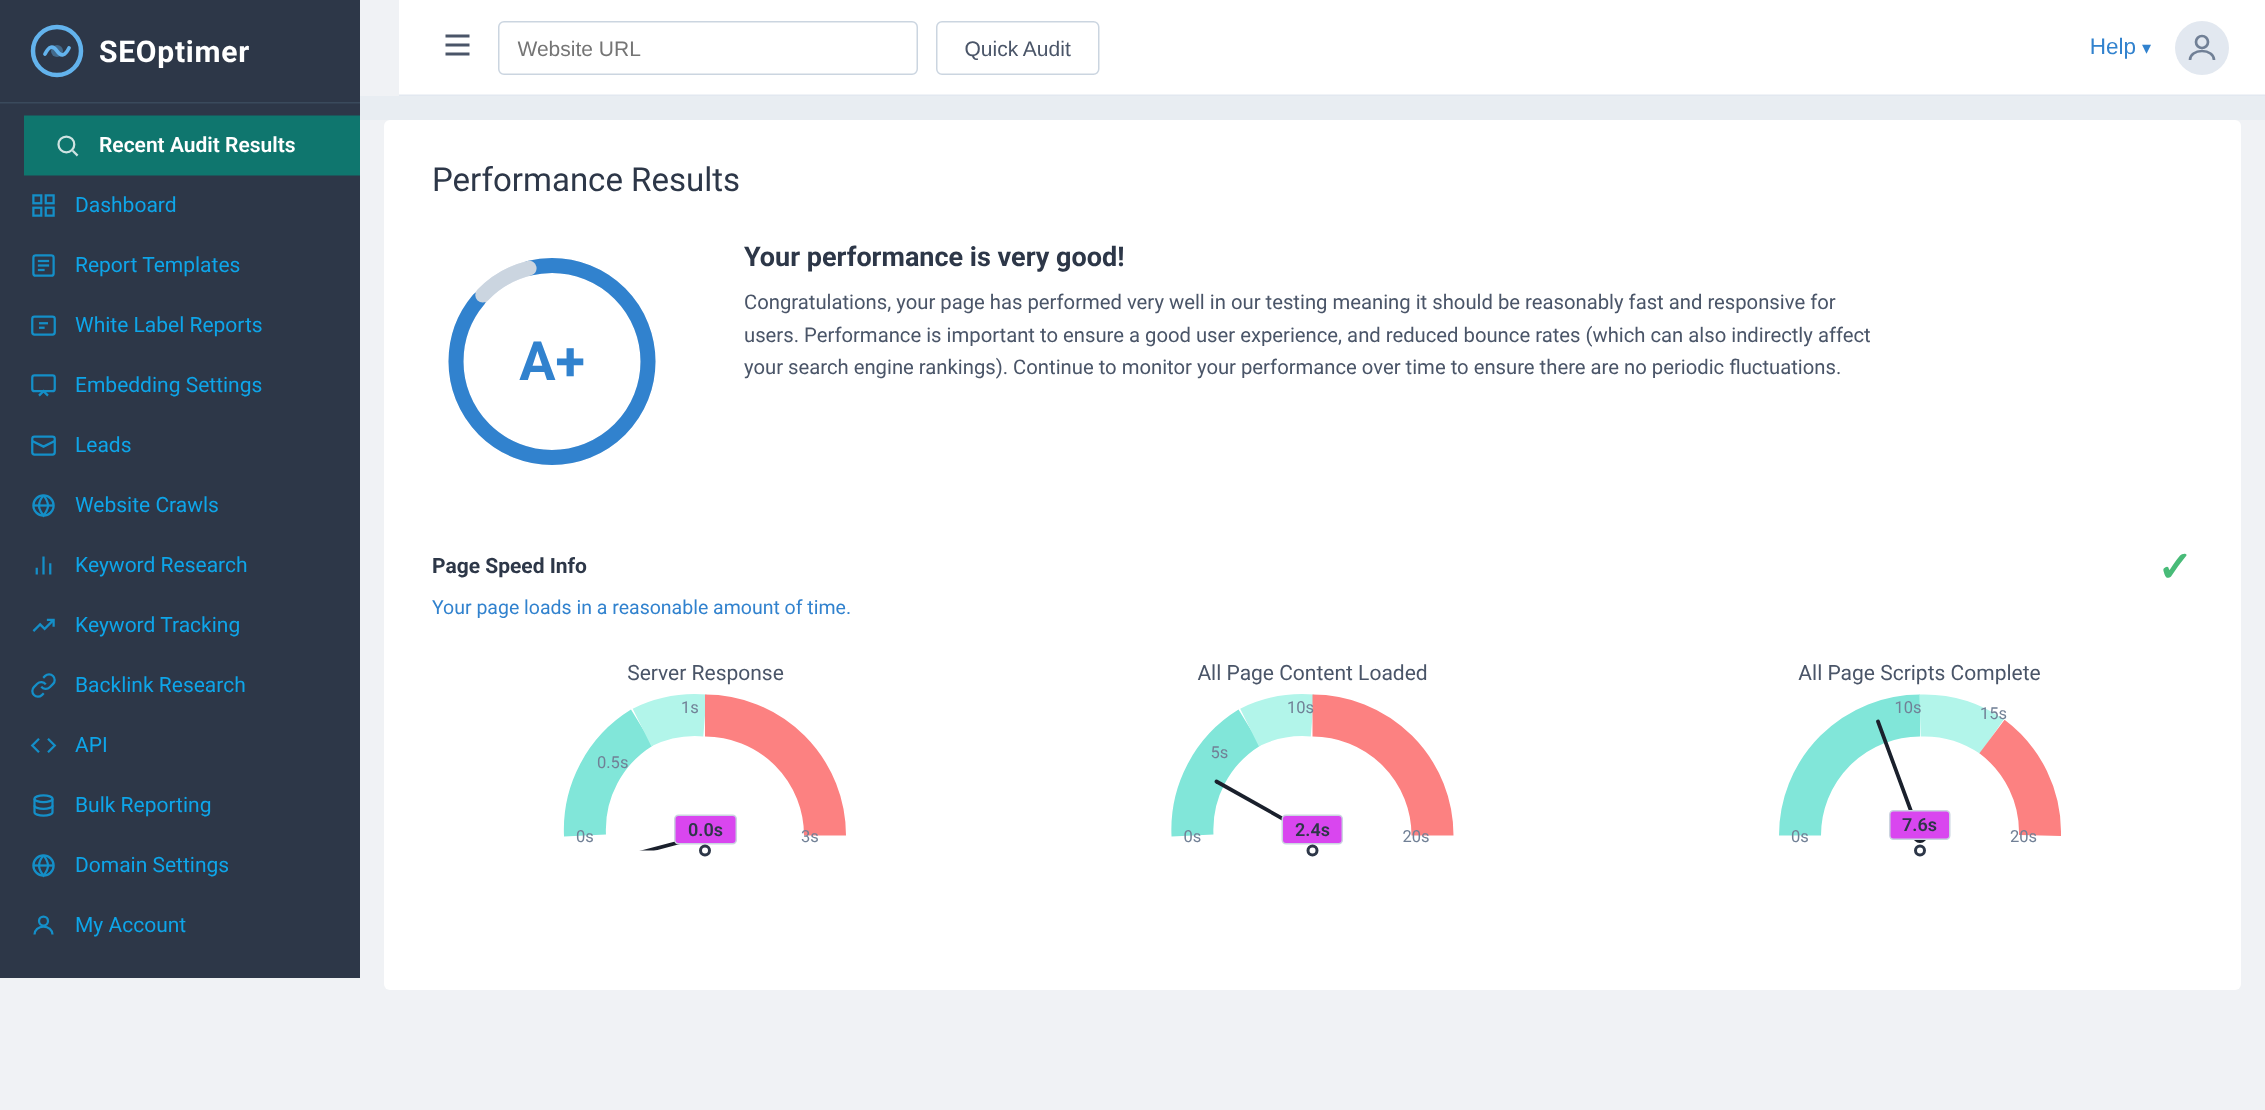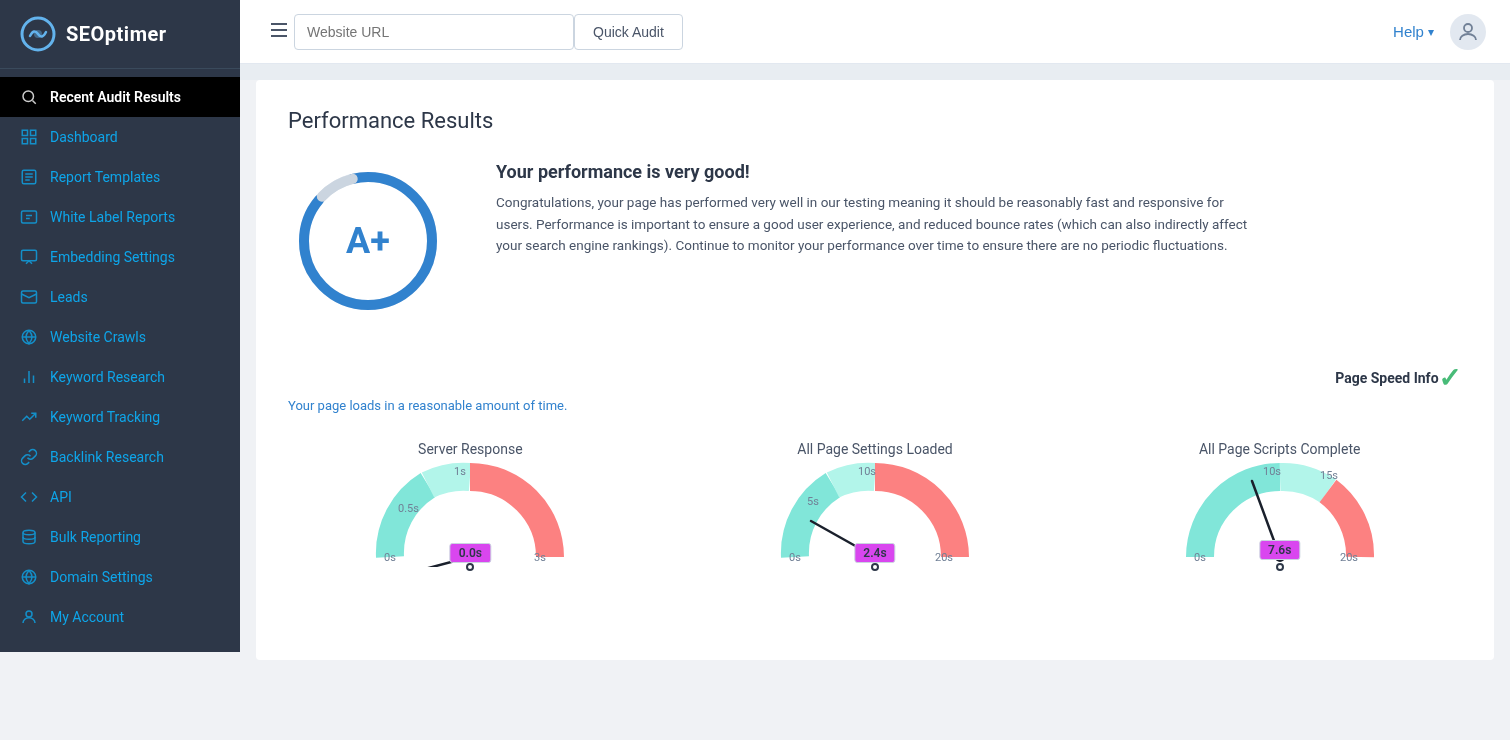--- a/index.html
+++ b/index.html
@@ -40,21 +40,21 @@
     }
     .sidebar-item {
       display: flex;
       align-items: center;
       padding: 11px 20px;
       cursor: pointer;
       color: #0ea5e9;
       font-size: 14px;
       transition: background 0.15s;
     }
-    .sidebar-item.active { background: #000000; color: #fff; font-weight: 600; }
+    .sidebar-item.active { background: #0f766e; color: #fff; font-weight: 600; margin-left: 16px; }
     .sidebar-item .nav-icon {
       width: 18px;
       height: 18px;
       margin-right: 12px;
       opacity: 0.8;
       flex-shrink: 0;
     }
 
     
     .main-area {
@@ -63,21 +63,22 @@
       flex-direction: column;
       overflow: hidden;
     }
     .header {
       background: #fff;
       border-bottom: 1px solid #e2e8f0;
       display: flex;
       align-items: center;
       padding: 0 24px;
       height: 64px;
-      gap: 0;
+      gap: 12px;
+      margin-left: 26px;
     }
     .hamburger-btn {
       cursor: pointer;
       background: none;
       border: none;
       padding: 4px;
       color: #4a5568;
     }
     .url-input {
       flex: 0 0 280px;
@@ -192,22 +193,23 @@
       color: #4a5568;
       line-height: 1.6;
       max-width: 760px;
     }
 
     
     .page-speed-section { margin-top: 12px; }
     .page-speed-header {
       display: flex;
       align-items: center;
-      justify-content: flex-end;
+      justify-content: space-between;
       margin-bottom: 4px;
+      gap: 37px;
     }
     .page-speed-label {
       font-size: 14px;
       font-weight: 700;
       color: #2d3748;
     }
     .check-icon {
       color: #48bb78;
       font-size: 28px;
       font-weight: 700;
@@ -487,21 +489,21 @@
                 <line x1="100" y1="100" x2="32" y2="118" stroke="#1a202c" stroke-width="2.5" stroke-linecap="round"></line>
 
                 <circle cx="100" cy="100" r="5" fill="#1a202c"></circle>
               </svg>
               <div class="gauge-value-box" style="bottom:4px;">0.0s</div>
               <div class="gauge-needle-circle" style="bottom:-4px;"></div>
             </div>
           </div>
 
           <div class="gauge-item">
-            <div class="gauge-title">All Page Settings Loaded</div>
+            <div class="gauge-title">All Page Content Loaded</div>
             <div class="gauge-wrap">
               <svg viewBox="0 0 200 110" xmlns="http://www.w3.org/2000/svg">
 
                 <path d="M 20 100 A 80 80 0 0 1 58 28" fill="none" stroke="#81e6d9" stroke-width="28" stroke-linecap="butt"></path>
 
                 <path d="M 58 28 A 80 80 0 0 1 100 20" fill="none" stroke="#b2f5ea" stroke-width="28" stroke-linecap="butt"></path>
 
                 <path d="M 100 20 A 80 80 0 0 1 180 100" fill="none" stroke="#fc8181" stroke-width="28" stroke-linecap="butt"></path>
 
                 <text x="14" y="104" font-size="11" fill="#718096">0s</text>

